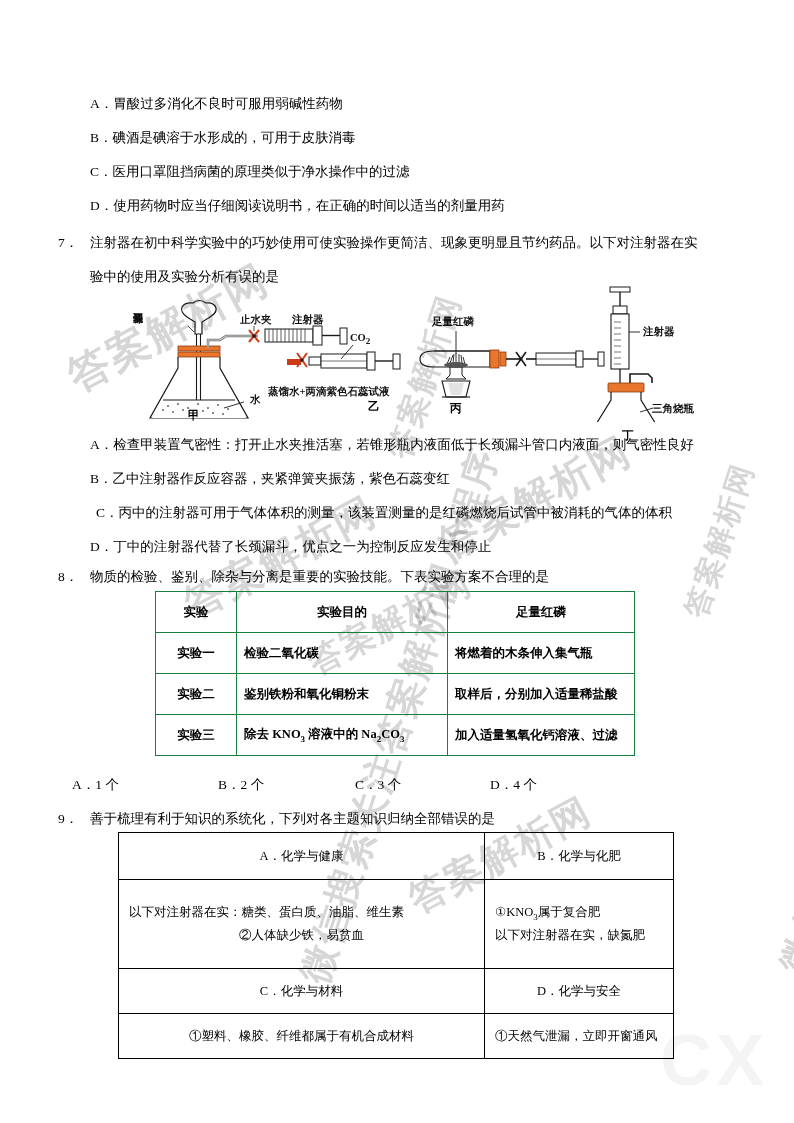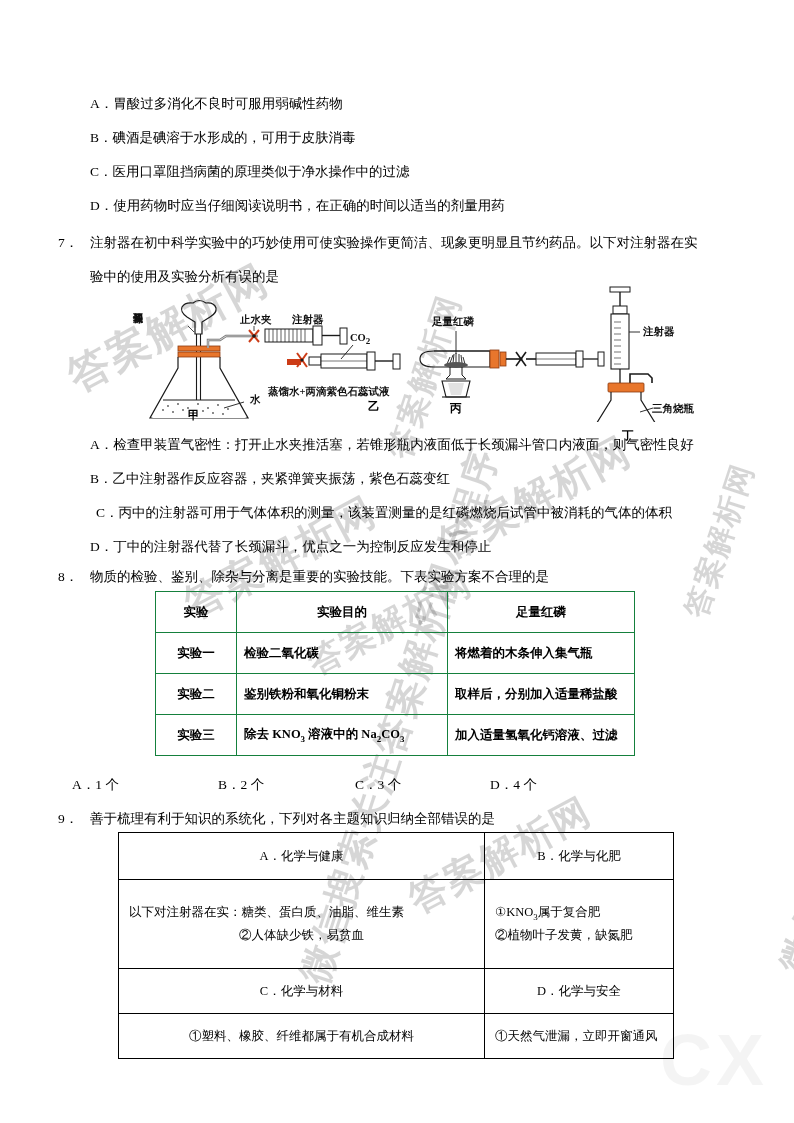--- a/index.html
+++ b/index.html
@@ -401,21 +401,21 @@
         <td class="ctr" style="width:345px; height:32px;">A．化学与健康</td>
         <td class="ctr">B．化学与化肥</td>
       </tr>
       <tr>
         <td style="height:74px;">
           <div>以下对注射器在实：糖类、蛋白质、油脂、维生素</div>
           <div class="ctr line2" style="text-align:center;">②人体缺少铁，易贫血</div>
         </td>
         <td>
           <div><span>①KNO</span><span class="sub">3</span><span>属于复合肥</span></div>
-          <div class="line2">②植物叶子发黄，缺氮肥</div>
+          <div class="line2">以下对注射器在实，缺氮肥</div>
         </td>
       </tr>
       <tr>
         <td class="ctr" style="height:30px;">C．化学与材料</td>
         <td class="ctr">D．化学与安全</td>
       </tr>
       <tr>
         <td class="ctr" style="height:30px;">①塑料、橡胶、纤维都属于有机合成材料</td>
         <td>①天然气泄漏，立即开窗通风</td>
       </tr>

